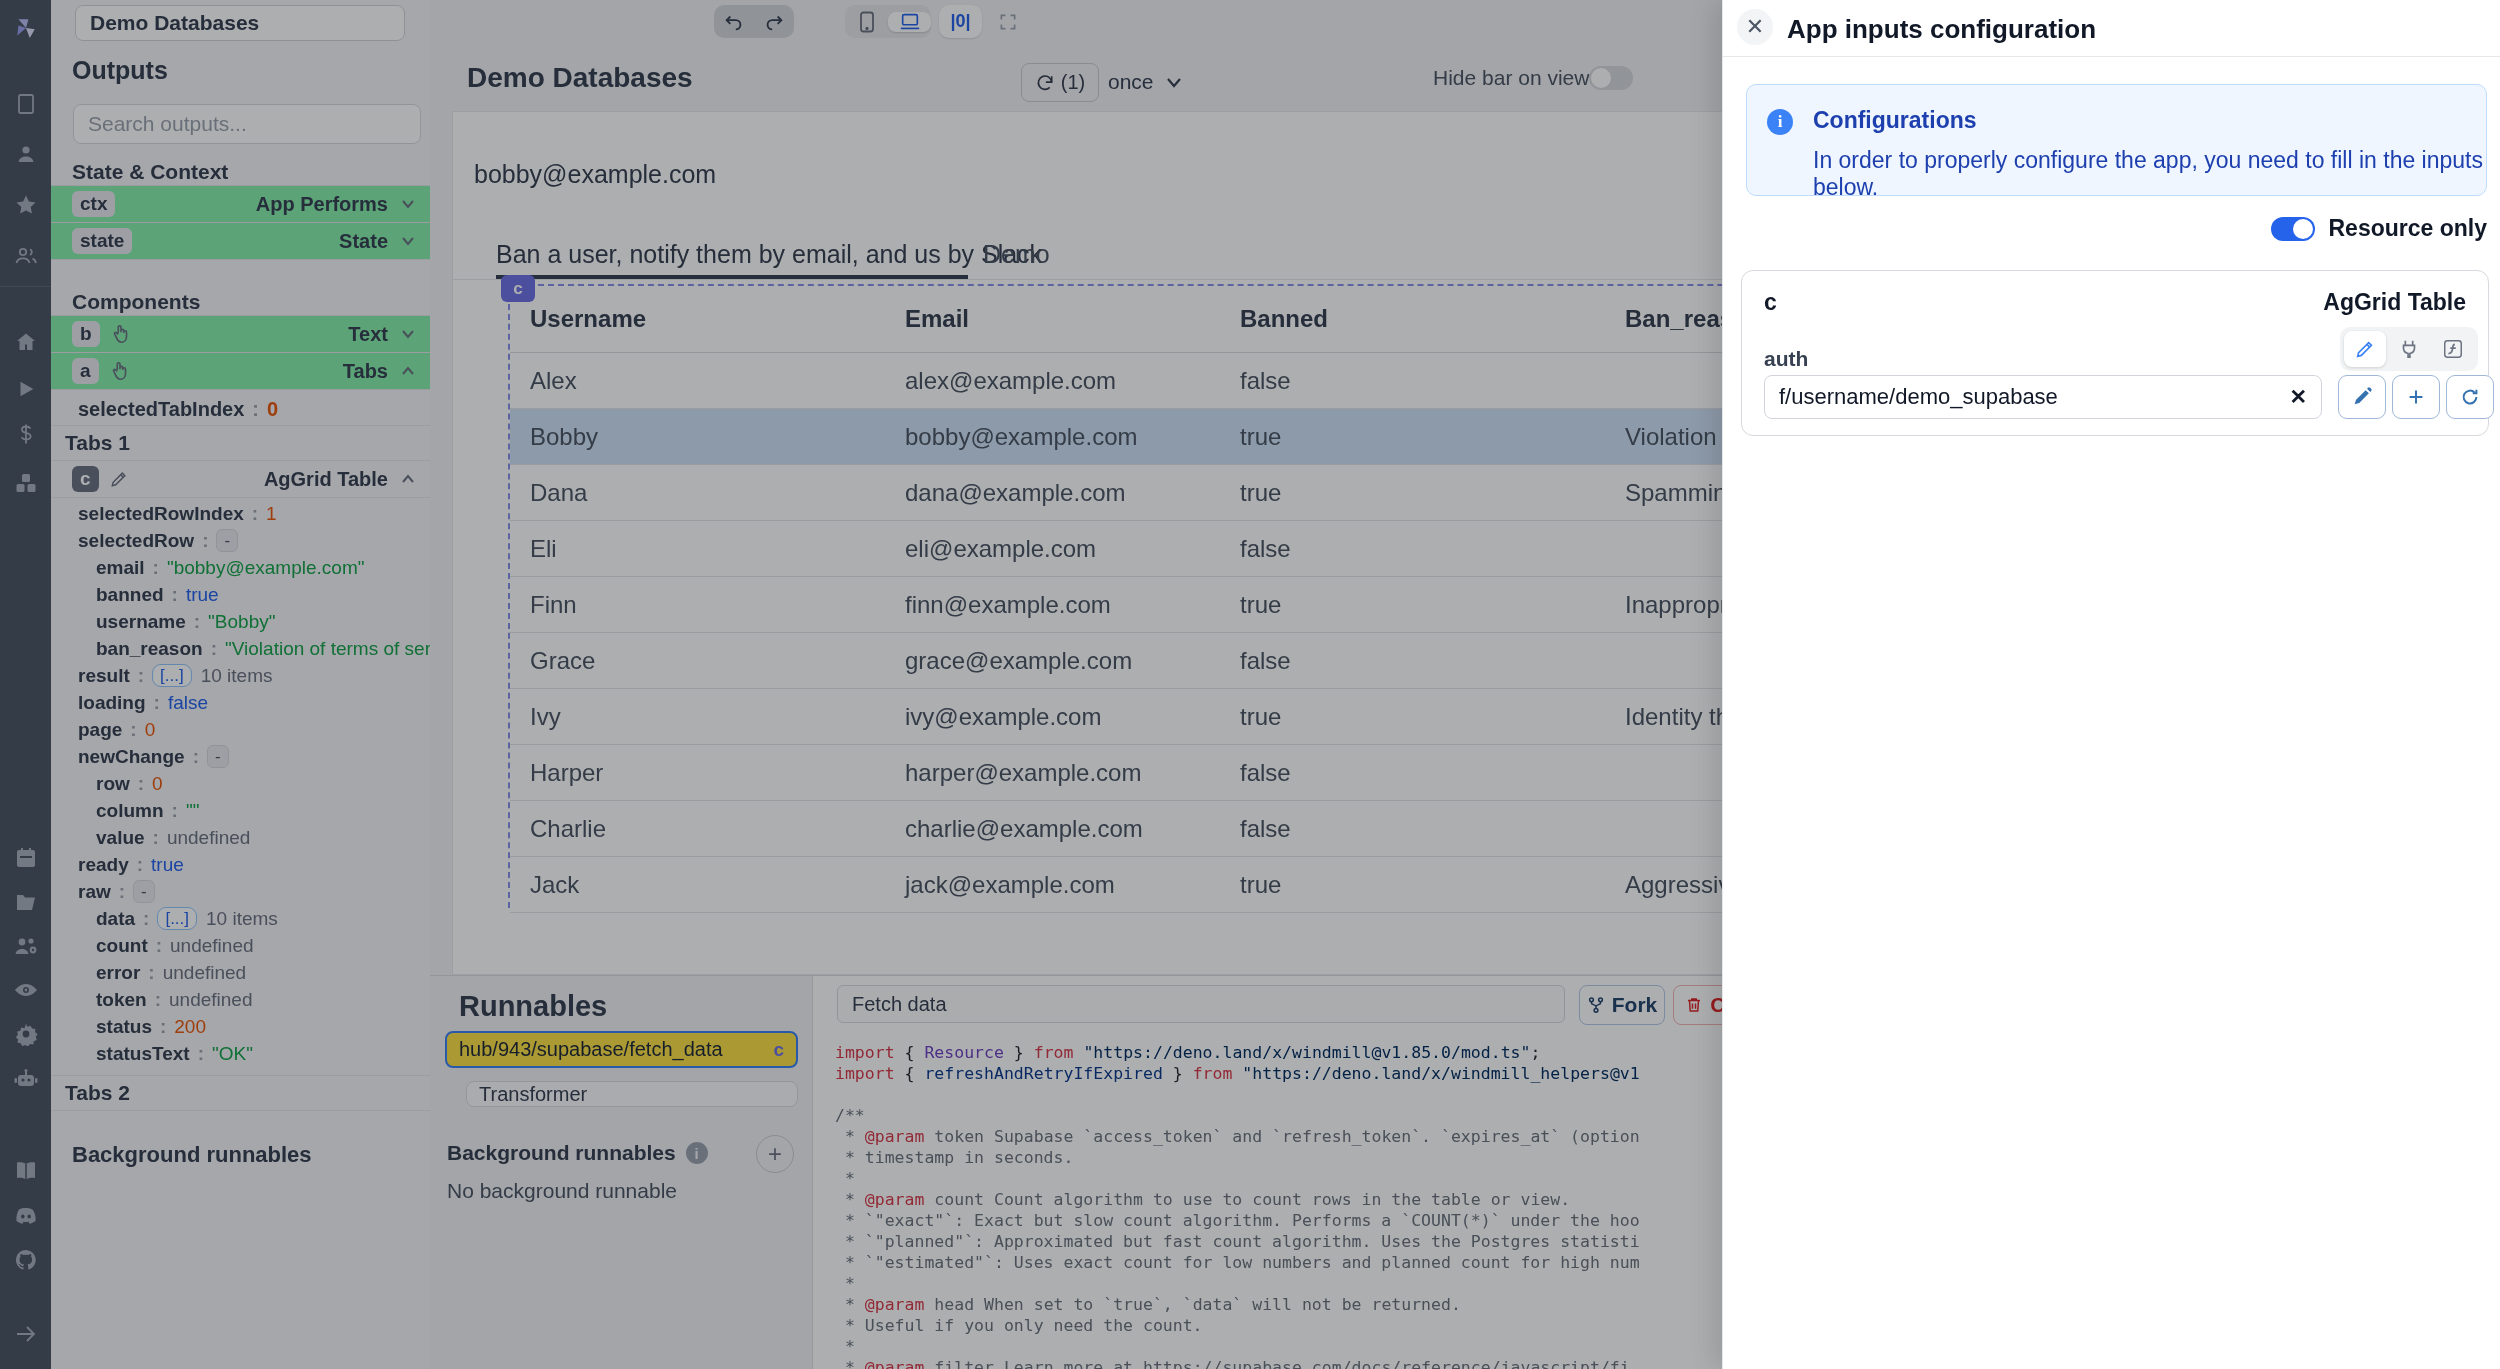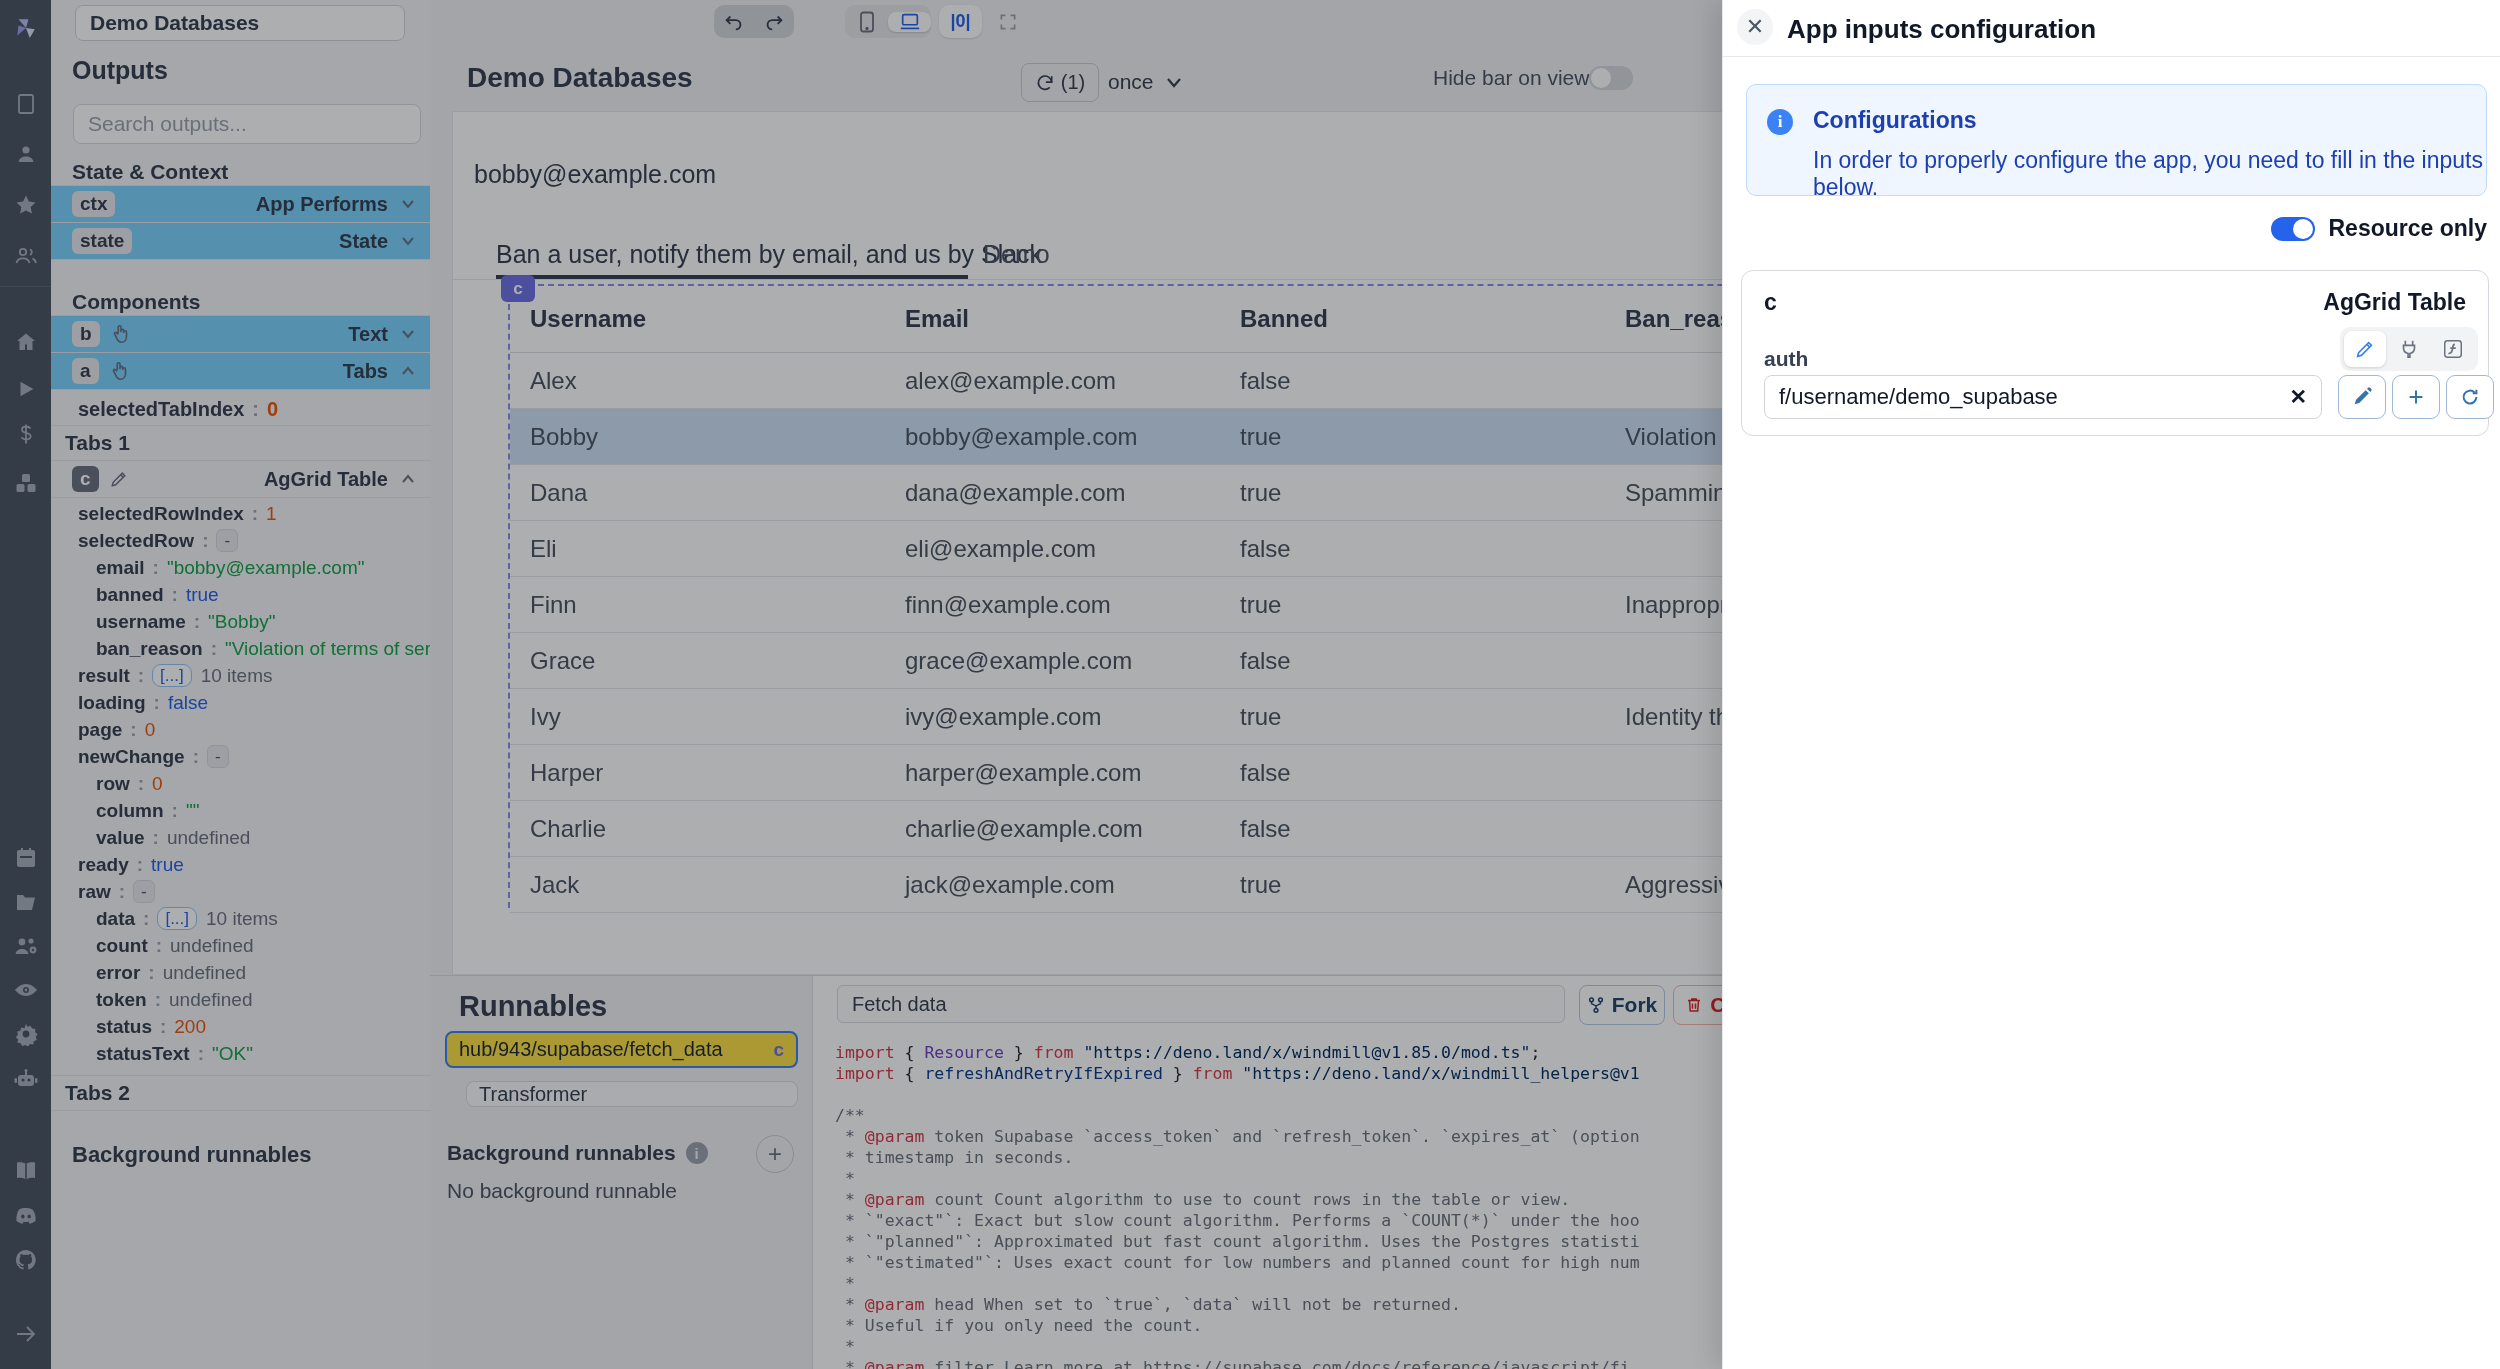--- a/index.html
+++ b/index.html
@@ -12,21 +12,21 @@
   #sidebar .sbdivider{position:absolute;left:0;width:51px;height:1px;background:#5d6774;}
   
   #outputs-panel{left:51px;top:0;width:379px;height:1369px;background:#f4f5f7;border-right:1px solid #dcdfe3;}
   .appname-input{position:absolute;left:24px;top:5px;width:330px;height:36px;background:#fff;border:1px solid #d1d5db;border-radius:8px;
      font-size:21px;font-weight:600;color:#374151;display:flex;align-items:center;padding:0 14px;box-sizing:border-box;}
   .outputs-title{position:absolute;left:21px;top:56px;font-size:25px;font-weight:700;color:#374151;}
   .search-input{position:absolute;left:22px;top:104px;width:348px;height:40px;background:#fff;border:1px solid #d6d9dd;border-radius:8px;
      display:flex;align-items:center;padding:0 14px;box-sizing:border-box;font-size:21px;color:#9ca3af;}
   .sec-title{font-size:21px;font-weight:600;color:#374151;}
   .out-row{position:absolute;left:0;width:379px;height:38px;border-top:1px solid #e4e6ea;border-bottom:1px solid #e4e6ea;
-     display:flex;align-items:center;padding:0 12px 0 21px;box-sizing:border-box;background:#7dd3fc;}
+     display:flex;align-items:center;padding:0 12px 0 21px;box-sizing:border-box;background:#86efac;}
   .key-chip{background:#e7e9ed;border-radius:6px;padding:2px 8px;font-size:19px;font-weight:600;color:#374151;}
   .key-chip.dark{background:#6b7280;color:#fff;}
   .row-type{margin-left:auto;font-size:20px;font-weight:600;color:#374151;}
   .chev{color:#6b7280;margin-left:10px;display:flex;}
   .hand-ic{margin-left:10px;color:#6b7280;display:flex;}
   .subheader{position:absolute;left:0;width:379px;height:36px;border-top:1px solid #e4e6ea;border-bottom:1px solid #e4e6ea;
      display:flex;align-items:center;padding-left:14px;box-sizing:border-box;font-size:21px;font-weight:600;color:#374151;}
   #json-tree{position:absolute;left:0;top:500px;width:379px;}
   .tree-row{height:27px;display:flex;align-items:center;font-size:19px;white-space:nowrap;overflow:hidden;padding-left:27px;}
   .tree-row.ind1{padding-left:45px;}

